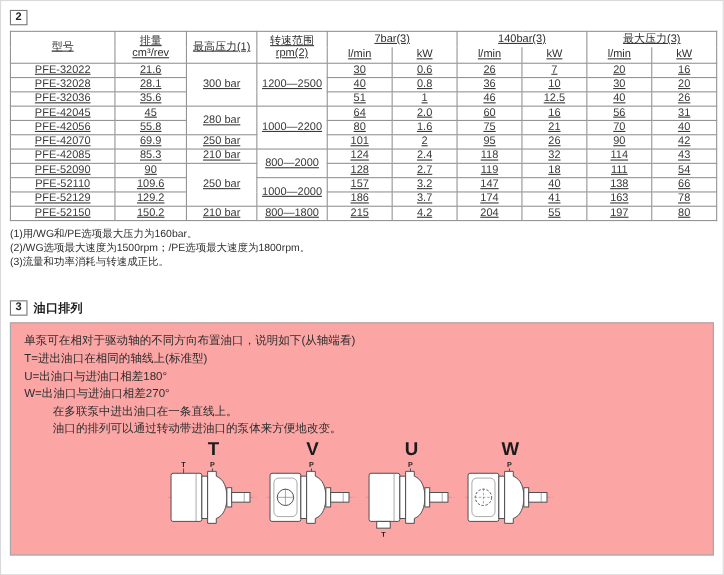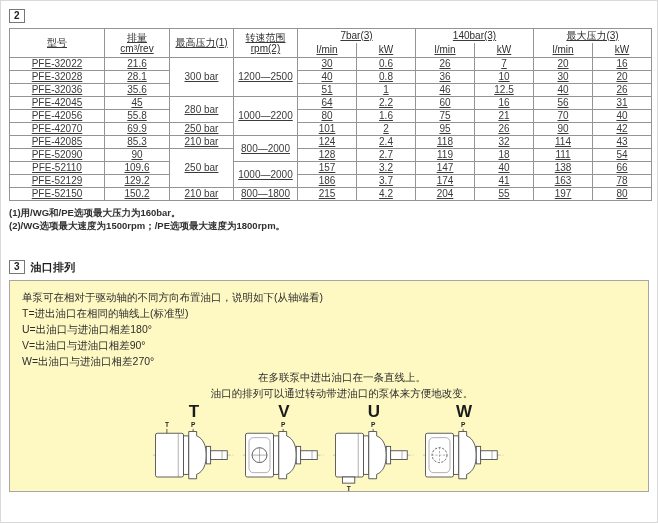--- a/index.html
+++ b/index.html
@@ -24,29 +24,29 @@
   }
   table.spec thead th{color:#2e2e2e;}
   tr.h1 th{height:14px;}
   tr.h1 th.grp{border-bottom:none;}
   tr.h2 th{border-top:none;height:14px;text-align:center;}
   th.pl,td.pl{border-right:none;}
   th.pr,td.pr{border-left:none;margin-left:24px;}
   .two-line{line-height:11px;font-size:10px;}
 
   .notes{margin-top:5px;font-size:9.5px;line-height:13px;color:#2f2f2f;}
-  .notes div{white-space:nowrap;font-weight:bold;}
+  .notes div{white-space:nowrap;}
 
   .sec3{margin-top:27px;}
   .port-box{
     border:1px solid #a6a6a6;margin-top:5px;height:212px;box-sizing:border-box;
-    padding:8px 12px 0 12px;background:#fef9c3;
+    padding:8px 12px 0 12px;background:#fca5a5;
   }
   .port-box .line{font-size:10.5px;line-height:16px;color:#2d2d2d;white-space:nowrap;}
-  .port-box .line.indent{padding-left:26px;text-align:center;}
+  .port-box .line.indent{padding-left:26px;}
 
   .diagrams{display:flex;justify-content:center;margin-top:2px;}
   .diagram{width:88px;margin:0 1px;text-align:center;}
   .diagram .letter{font-size:17px;font-weight:bold;color:#1b1b1b;line-height:18px;}
   .pump-svg{display:block;margin:0 auto;}
   .pump-svg .ln{stroke:#4a4a4a;stroke-width:1;fill:none;}
   .pump-svg .fl{stroke:#4a4a4a;stroke-width:1;fill:#fff;}
   .pump-svg .cl{stroke:#9a9a9a;stroke-width:.6;stroke-dasharray:5,2;}
   .pump-svg .thin{stroke:#6a6a6a;stroke-width:.6;fill:none;}
   .pump-svg .dash{stroke-dasharray:2.5,1.8;}
@@ -131,21 +131,21 @@
           <td class="pr">12.5</td>
         <td class="pl">40</td>
           <td class="pr">26</td>
       </tr>
       <tr>
         <td>PFE-42045</td>
         <td>45</td>
         <td rowspan="2">280 bar</td>
         <td rowspan="3">1000—2200</td>
         <td class="pl">64</td>
-          <td class="pr">2.2</td>
+          <td class="pr">2.0</td>
         <td class="pl">60</td>
           <td class="pr">16</td>
         <td class="pl">56</td>
           <td class="pr">31</td>
       </tr>
       <tr>
         <td>PFE-42056</td>
         <td>55.8</td>
         <td class="pl">80</td>
           <td class="pr">1.6</td>
@@ -220,32 +220,32 @@
           <td class="pr">55</td>
         <td class="pl">197</td>
           <td class="pr">80</td>
       </tr>
     </tbody>
   </table>
 
   <div class="notes">
     <div>(1)用/WG和/PE选项最大压力为160bar。</div>
     <div>(2)/WG选项最大速度为1500rpm；/PE选项最大速度为1800rpm。</div>
+    <div>(3)流量和功率消耗与转速成正比。</div>
   </div>
 
   <div class="sec-header sec3">
     <span class="sec-num">3</span>
     <span class="sec-title">油口排列</span>
   </div>
 
   <div class="port-box">
     <div class="line">单泵可在相对于驱动轴的不同方向布置油口，说明如下(从轴端看)</div>
     <div class="line">T=进出油口在相同的轴线上(标准型)</div>
     <div class="line">U=出油口与进油口相差180°</div>
-    <div class="line">V=出油口与进油口相差90°</div>
     <div class="line">W=出油口与进油口相差270°</div>
     <div class="line indent">在多联泵中进出油口在一条直线上。</div>
     <div class="line indent">油口的排列可以通过转动带进油口的泵体来方便地改变。</div>
 
     <div class="diagrams">
 
       <div class="diagram">
         <div class="letter">T</div>
         <svg class="pump-svg" width="84" height="70" viewBox="0 0 96 80">
           <line class="cl" x1="1" y1="39" x2="93" y2="39"></line>

